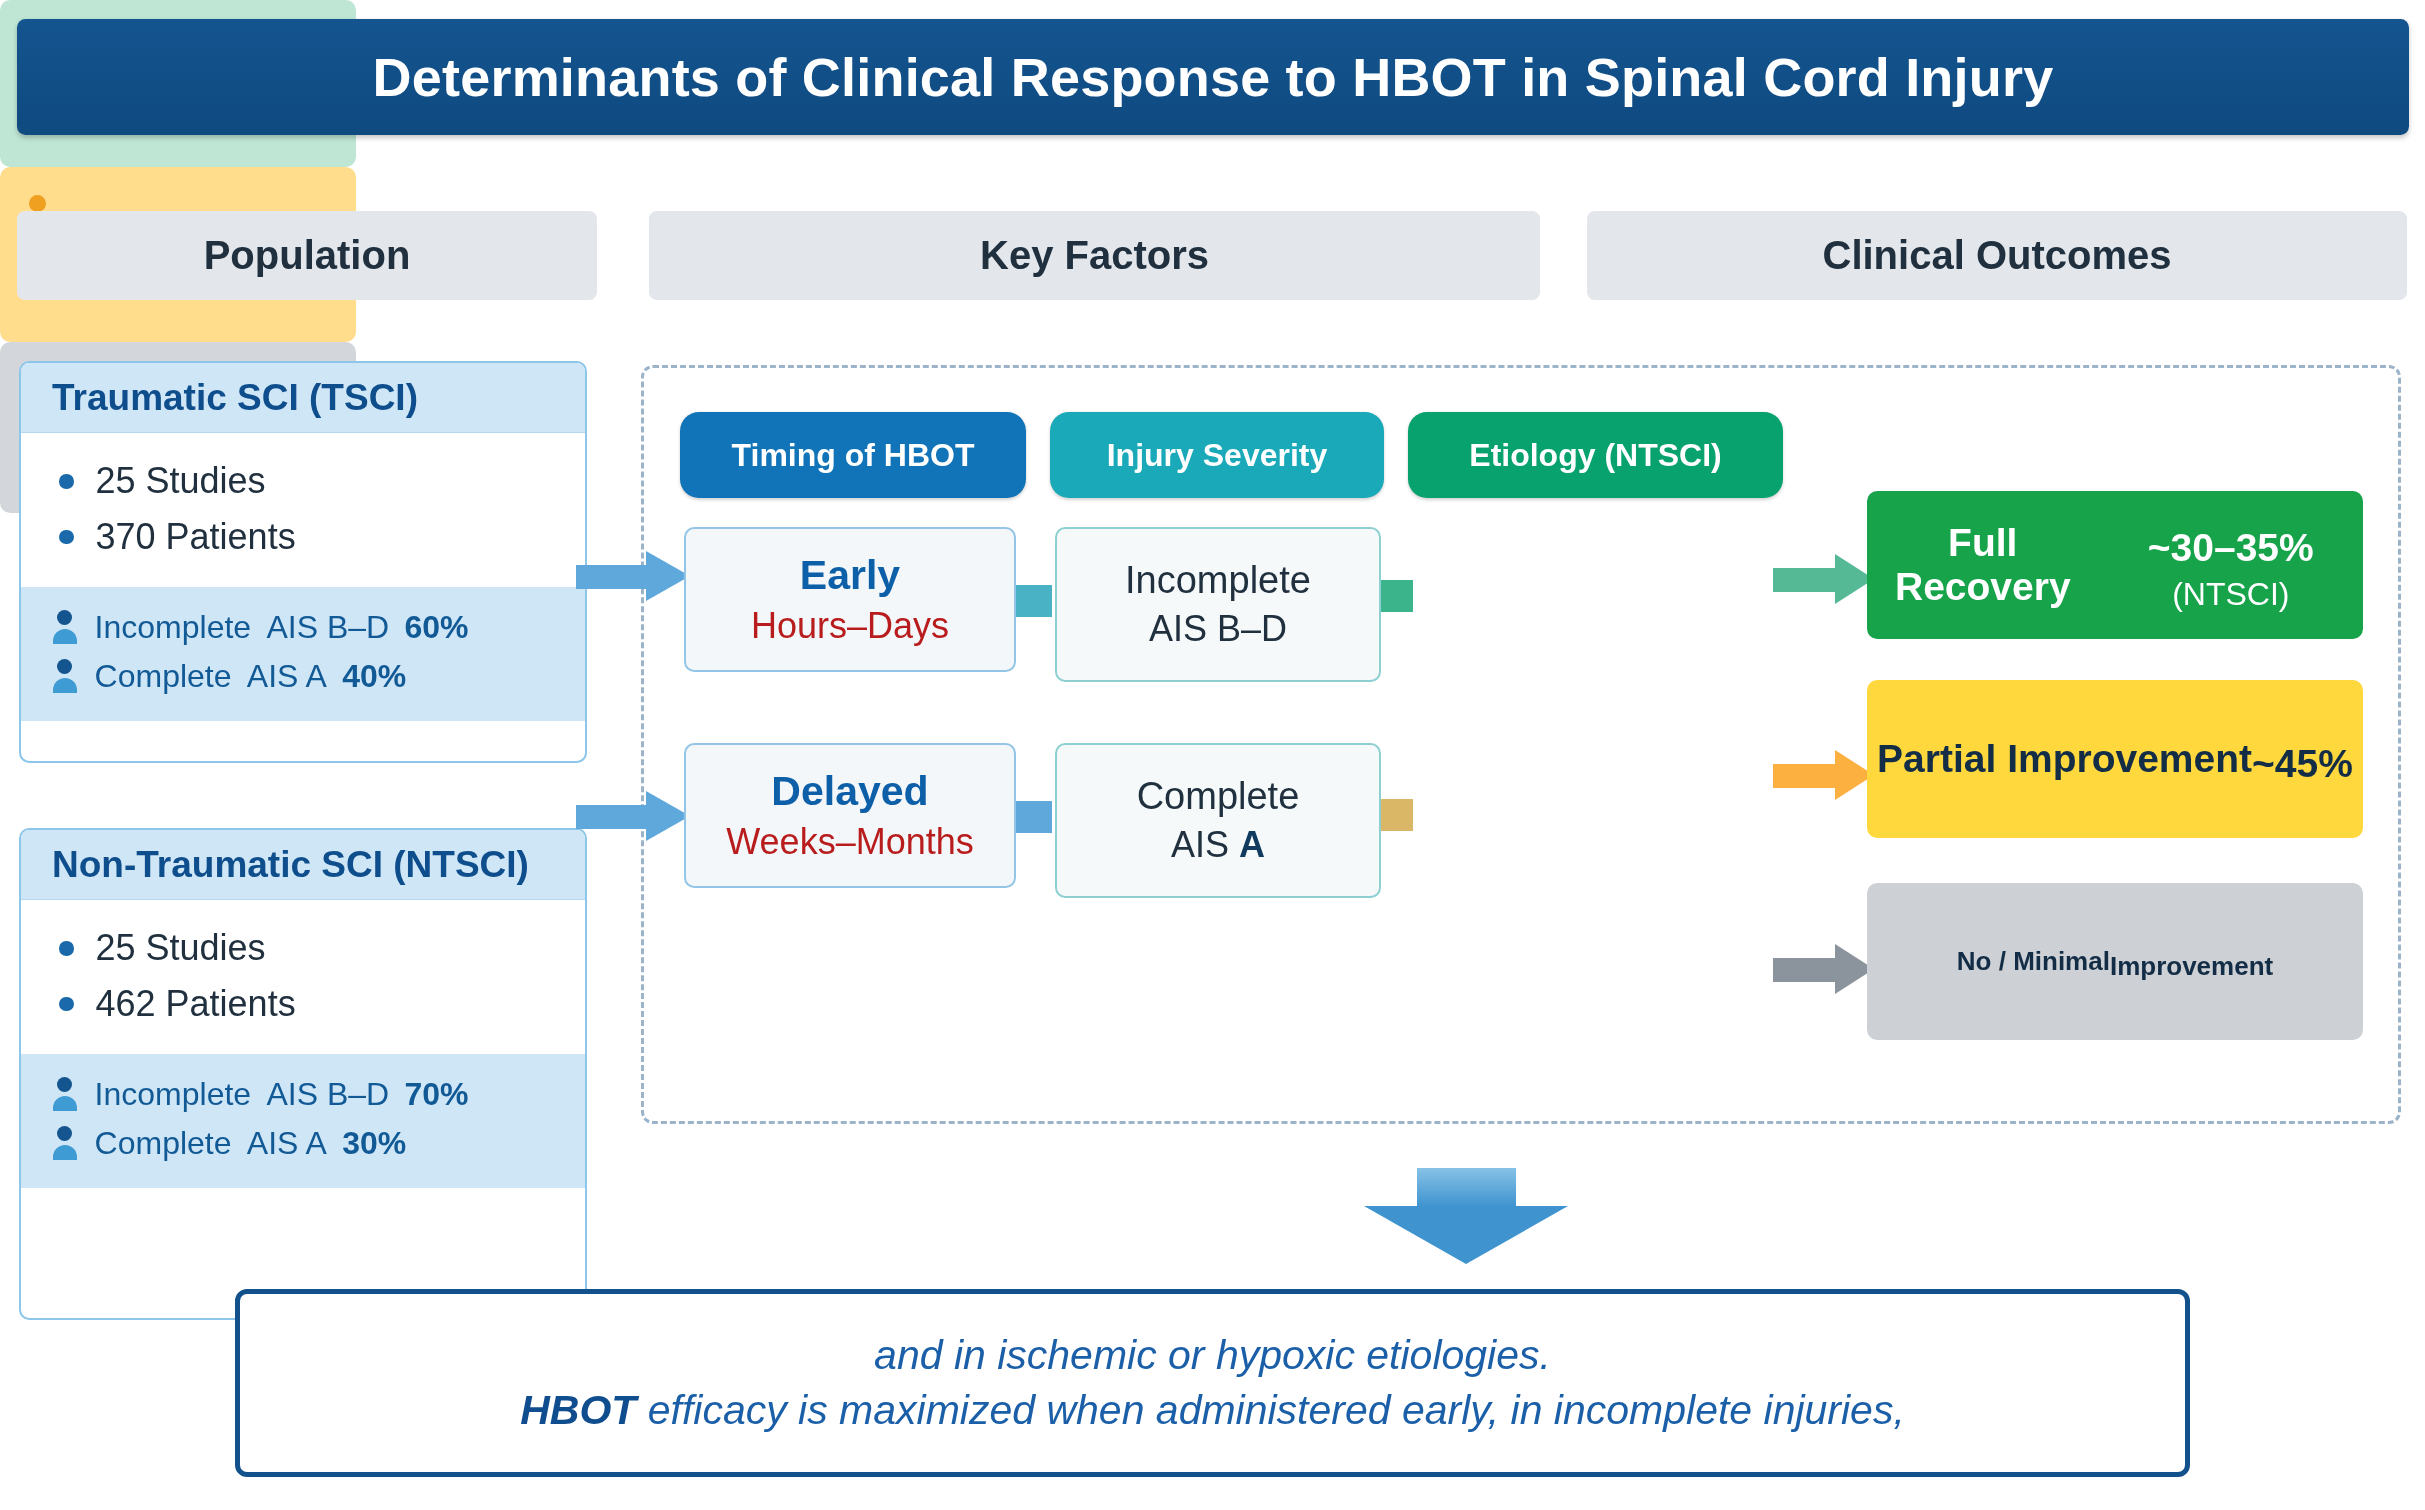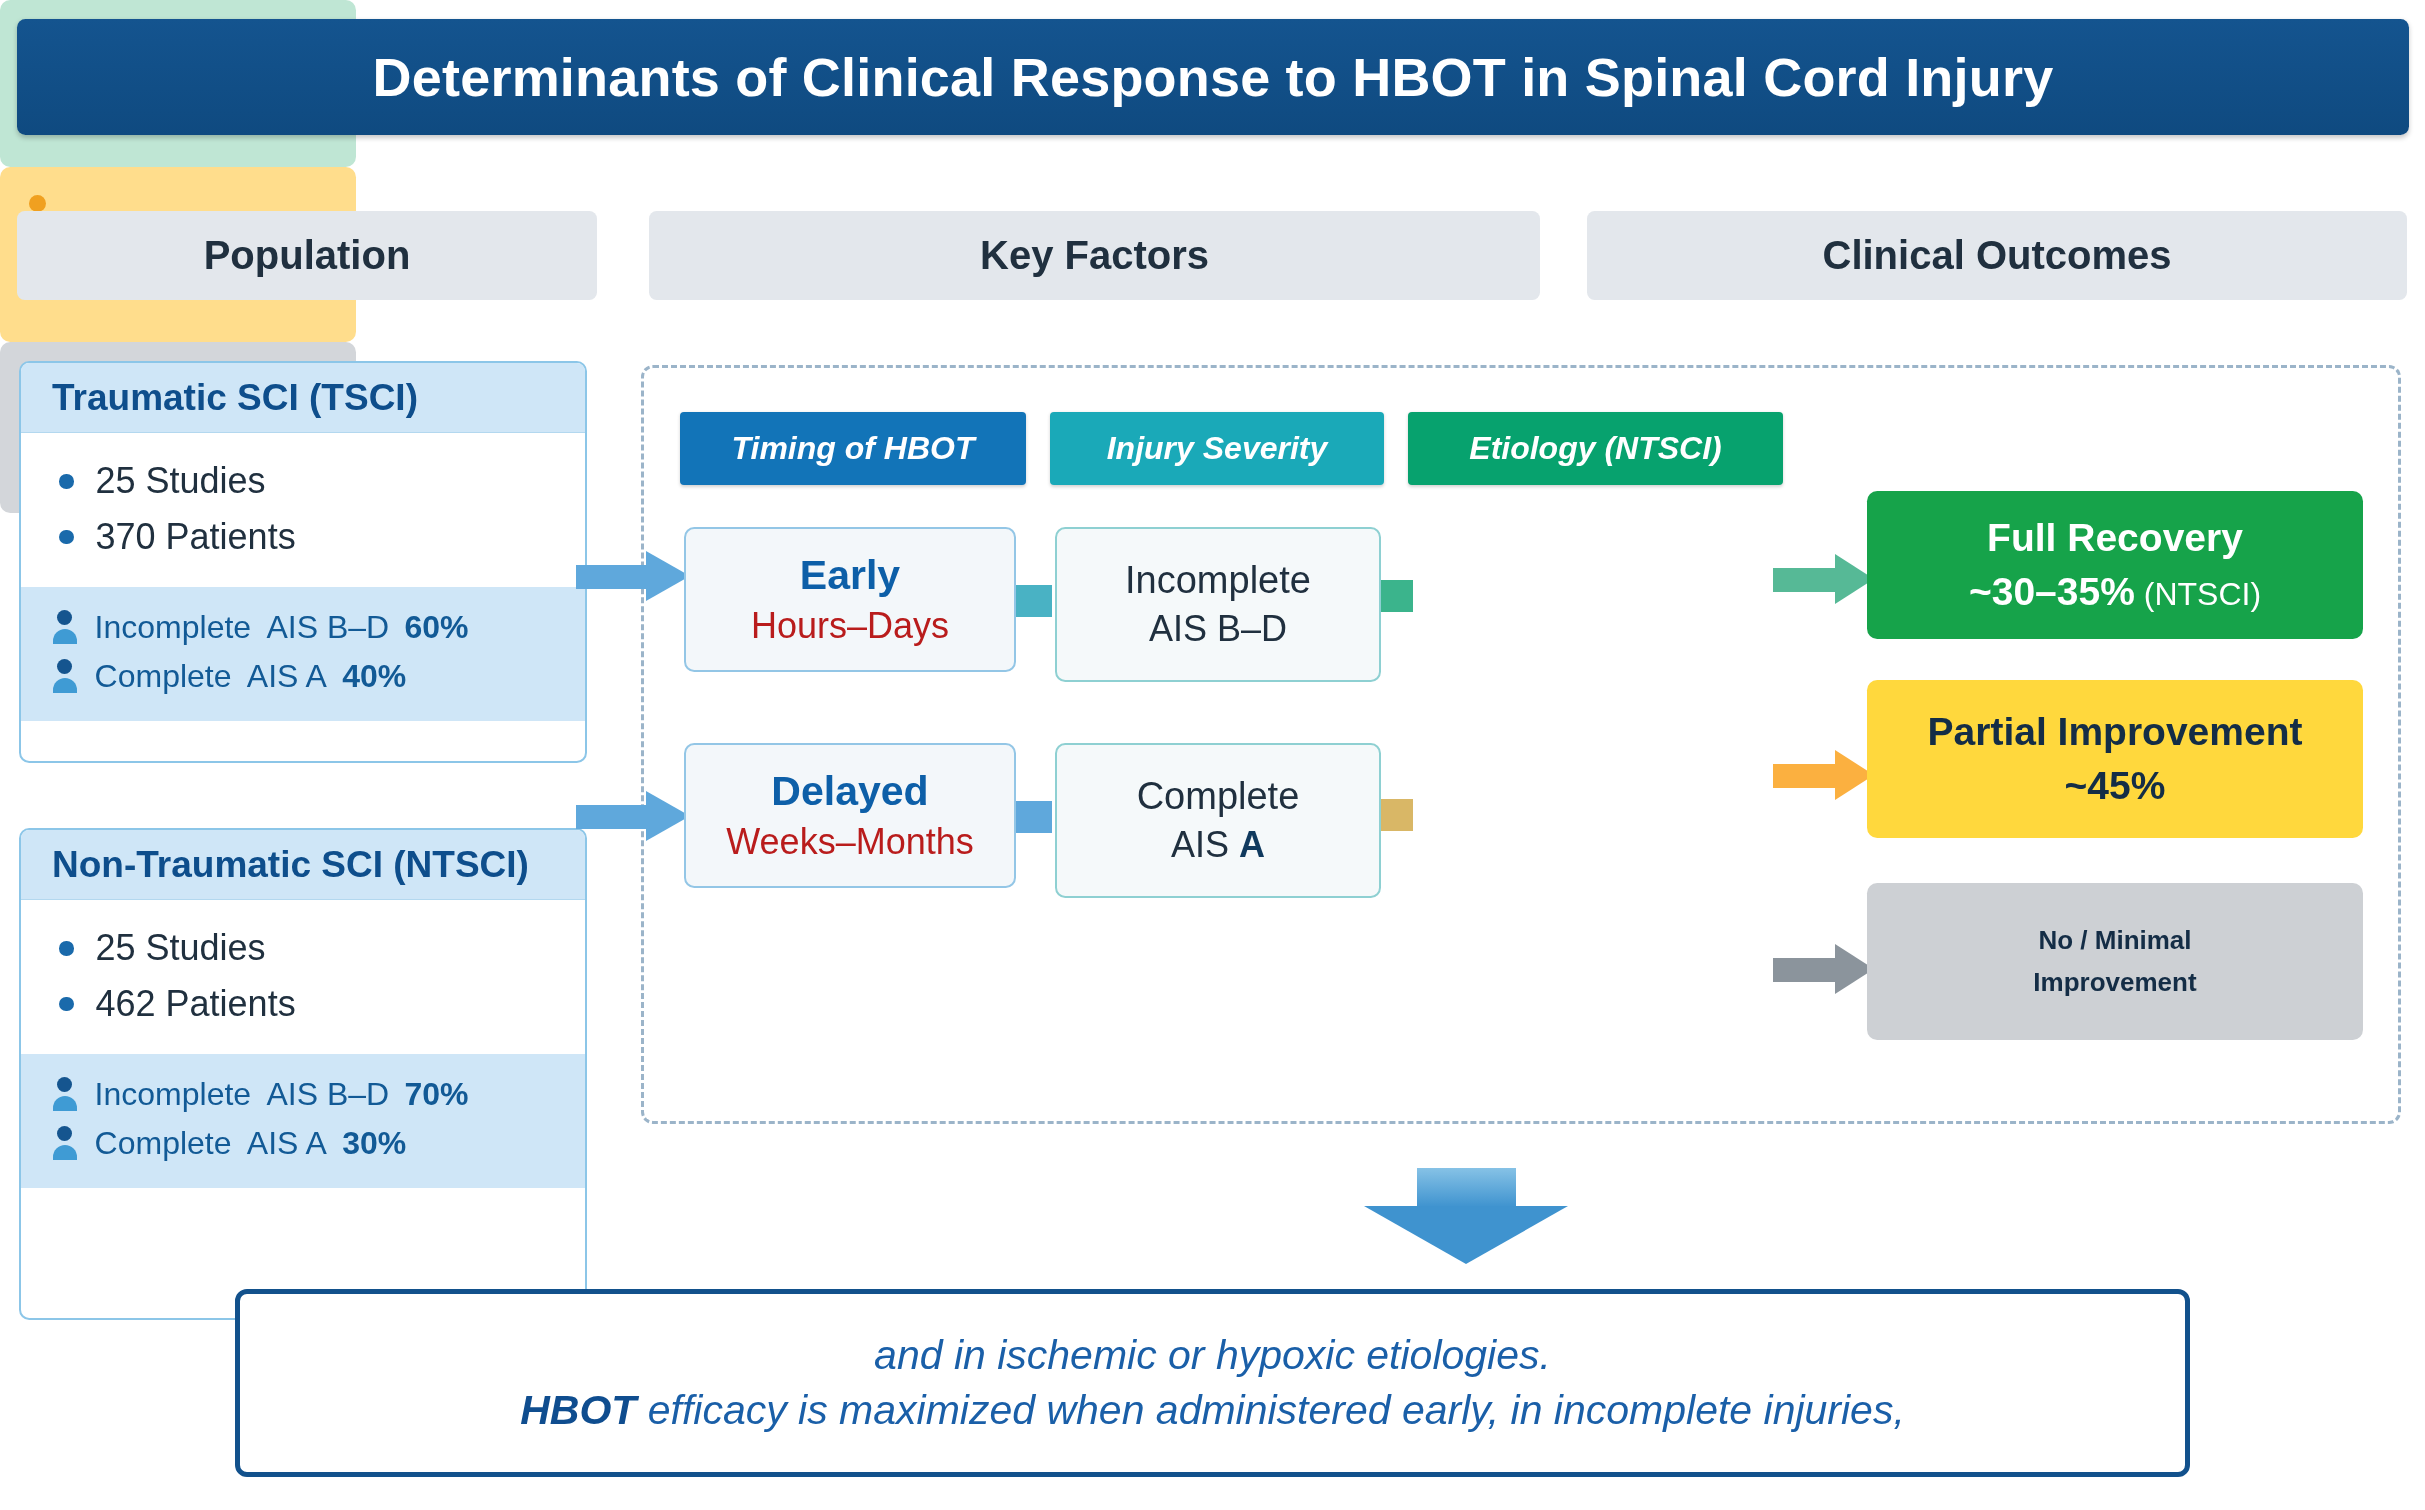--- a/index.html
+++ b/index.html
@@ -138,30 +138,29 @@
     width: 1760px;
     height: 759px;
     border: 3.4px dashed #9bb4c9;
     border-radius: 12px;
     box-sizing: border-box;
   }
 
   
   .cat-pill {
     position: absolute;
-    height: 73px;
-    border-radius: 4px;
+    height: 86px;
+    border-radius: 19px;
     display: flex;
     align-items: center;
     justify-content: center;
     color: #ffffff;
     font-size: 32px;
     font-weight: bold;
     box-shadow: 0 1.7px 3.4px rgba(0,0,0,0.18);
-    font-style: italic;
   }
   #pill-timing   { left: 680px;  top: 412px; width: 346px; background: #1274b8; }
   #pill-severity { left: 1050px; top: 412px; width: 334px; background: #1aa9b8; }
   #pill-etiology { left: 1408px; top: 412px; width: 375px; background: #07a26e; }
 
   
   .fcard {
     position: absolute;
     box-sizing: border-box;
     border-radius: 10.2px;
@@ -227,21 +226,20 @@
   #card-radiation  { top: 903px; height: 140px; background: #d3d6da; }
   #card-radiation .ebullet { background: #9aa0a6; }
 
   
   .outcome {
     position: absolute;
     left: 1867px;
     width: 496px;
     border-radius: 10.2px;
     display: flex;
-    flex-direction: column;
     align-items: center;
     justify-content: center;
     text-align: center;
   }
   .outcome .o-line1 { font-size: 39px; font-weight: bold; }
   .outcome .o-line2 { font-size: 39px; font-weight: bold; margin-top: 10.2px; }
   .outcome .o-suffix { font-weight: normal; font-size: 32px; }
 
   #out-full    { top: 491px;  height: 148px; background: #16a34a; color:#ffffff; }
   #out-partial { top: 680px;  height: 158px; background: #ffd83d; color:#142d46; }

